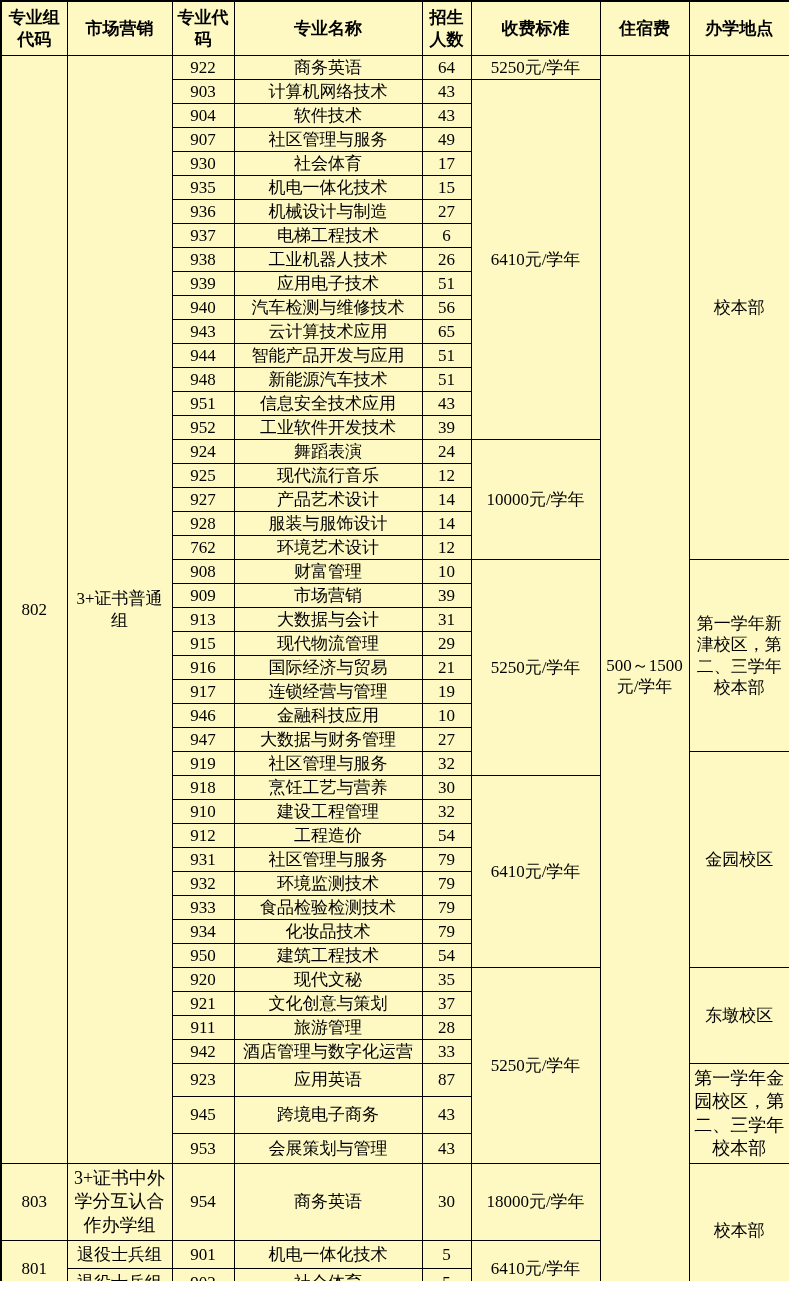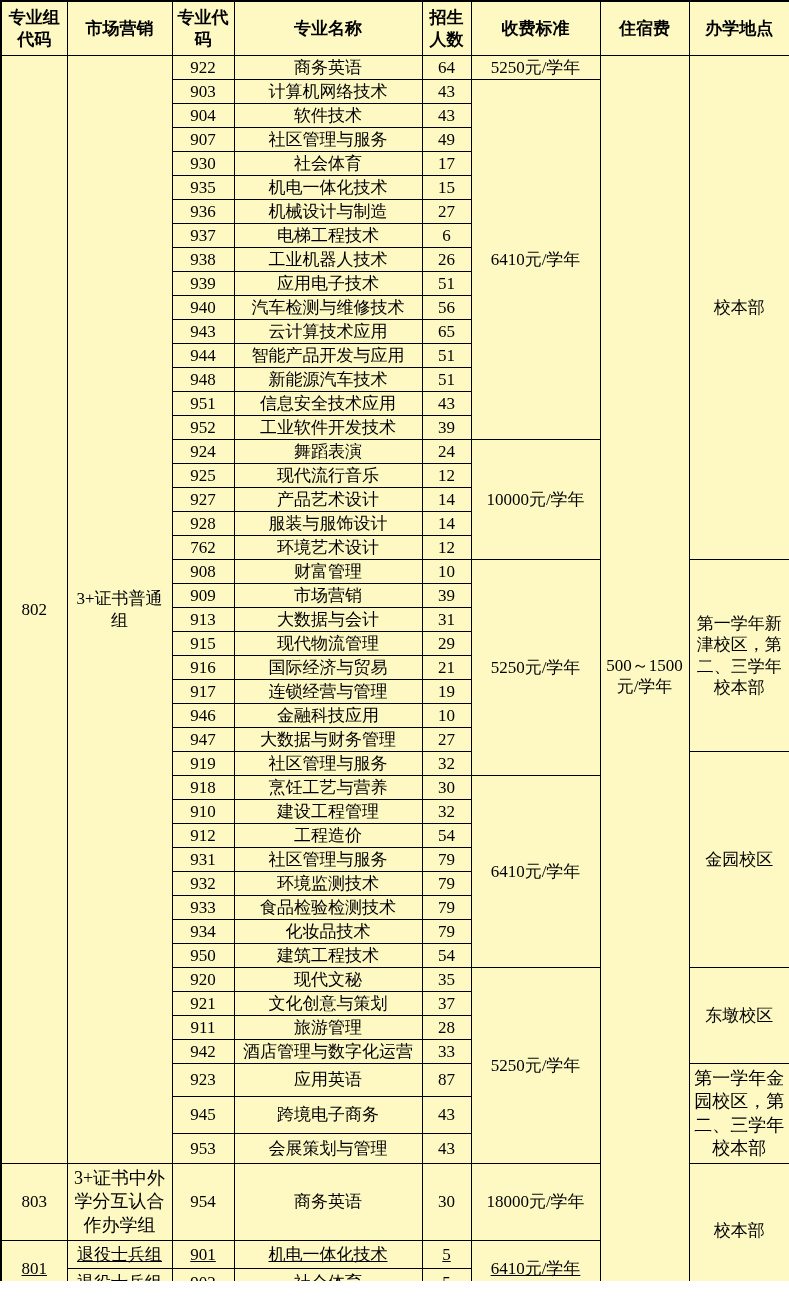--- a/index.html
+++ b/index.html
@@ -311,21 +311,21 @@
         </tr>
         <tr style="height: 77px;">
           <td rowspan="1">803</td>
           <td rowspan="1" class="small">3+证书中外学分互认合作办学组</td>
           <td>954</td>
           <td>商务英语</td>
           <td>30</td>
           <td rowspan="1">18000元/学年</td>
           <td rowspan="3">校本部</td>
         </tr>
-        <tr style="height: 28px; text-decoration: underline;">
+        <tr style="height: 28px;">
           <td rowspan="2">801</td>
           <td rowspan="1">退役士兵组</td>
           <td>901</td>
           <td>机电一体化技术</td>
           <td>5</td>
           <td rowspan="2">6410元/学年</td>
         </tr>
         <tr style="height: 29px;">
           <td rowspan="1">退役士兵组</td>
           <td>902</td>

